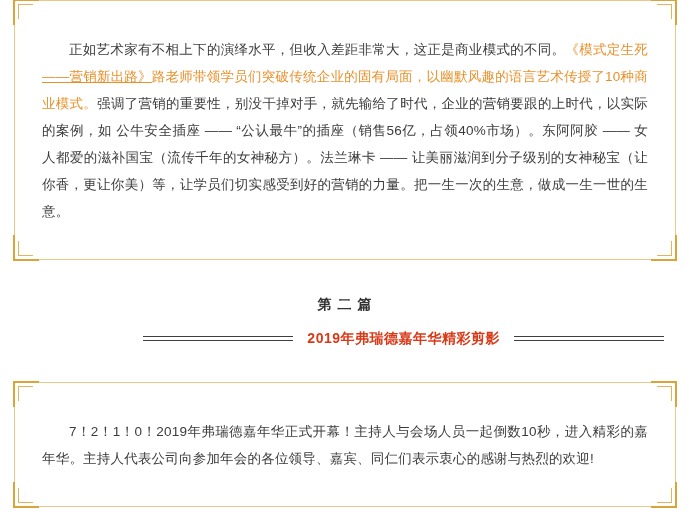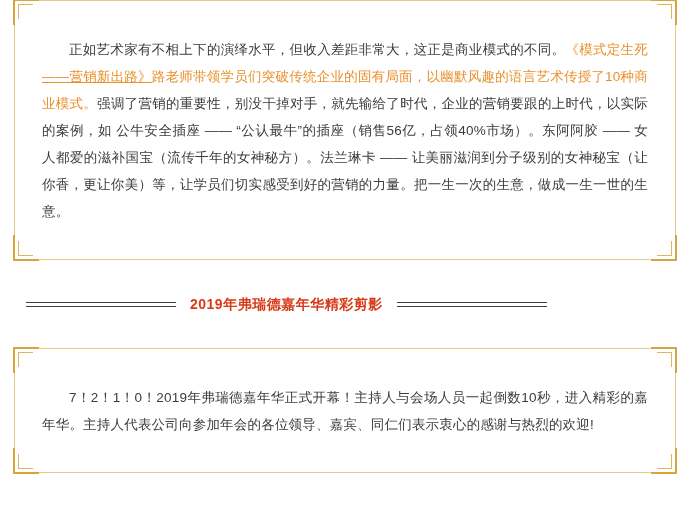--- a/index.html
+++ b/index.html
@@ -86,21 +86,21 @@
   .section-title {
     font-size: 14px;
     font-weight: bold;
     color: #333333;
     letter-spacing: 1px;
     margin-bottom: 16px;
   }
   .subtitle-row {
     display: flex;
     align-items: center;
-    justify-content: flex-start;
+    justify-content: flex-end;
     gap: 14px;
     padding: 0 26px;
   }
   .rule {
     flex: 1 1 auto;
     height: 8px;
     position: relative;
     max-width: 150px;
   }
   .rule::before,
@@ -144,20 +144,21 @@
       <div class="corner-inner"></div>
     </div>
   <div class="corner br">
       <div class="corner-inner"></div>
     </div>
 
   <p class="para"><span>正如艺术家有不相上下的演绎水平，但收入差距非常大，这正是商业模式的不同。</span><span class="hl-orange">《模式定生死</span><span class="hl-orange-u">——营销新出路》</span><span class="hl-orange">路老师带领学员们突破传统企业的固有局面，以幽默风趣的语言艺术传授了10种商业</span><span class="hl-orange">模式。</span><span>强调了营销的重要性，别没干掉对手，就先输给了时代，企业的营销要跟的上时代，以实际的案例，如 公牛安全插座 —— “公认最牛”的插座（销售56亿，占领40%市场）。东阿阿胶 —— 女人都爱的滋补国宝（流传千年的女神秘方）。法兰琳卡 —— 让美丽滋润到分子级别的女神秘宝（让你香，更让你美）等，让学员们切实感受到好的营销的力量。把一生一次的生意，做成一生一世的生意。</span></p>
 </div>
 
 <div class="section">
+  <div class="section-title">第 二 篇</div>
   <div class="subtitle-row">
     <span class="rule"></span>
     <span class="section-subtitle">2019年弗瑞德嘉年华精彩剪影</span>
     <span class="rule"></span>
   </div>
 </div>
 
 <div class="panel panel2">
   <div class="panel-border"></div>
   <div class="corner tl">

